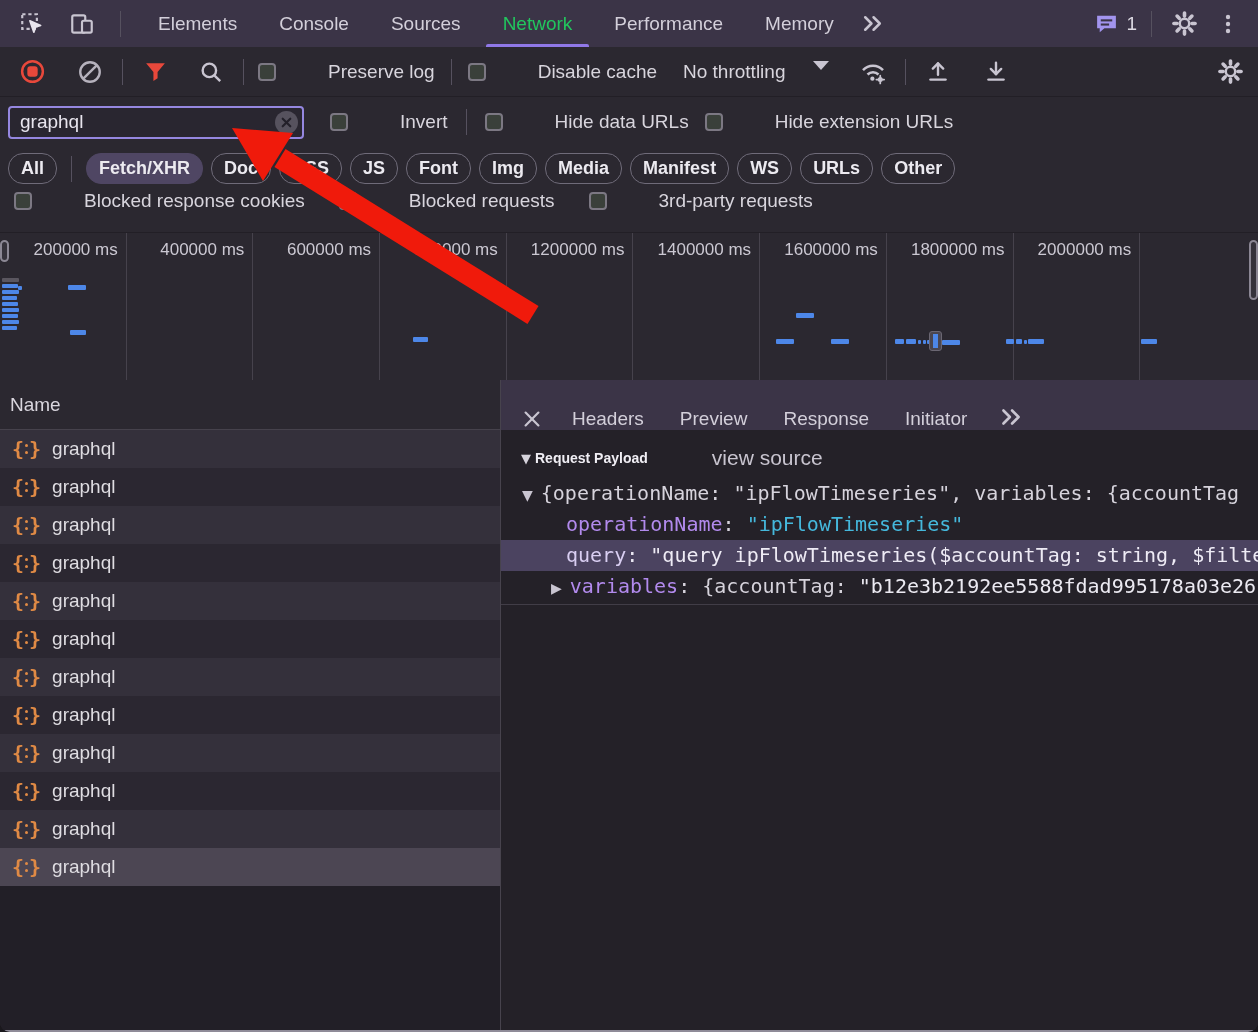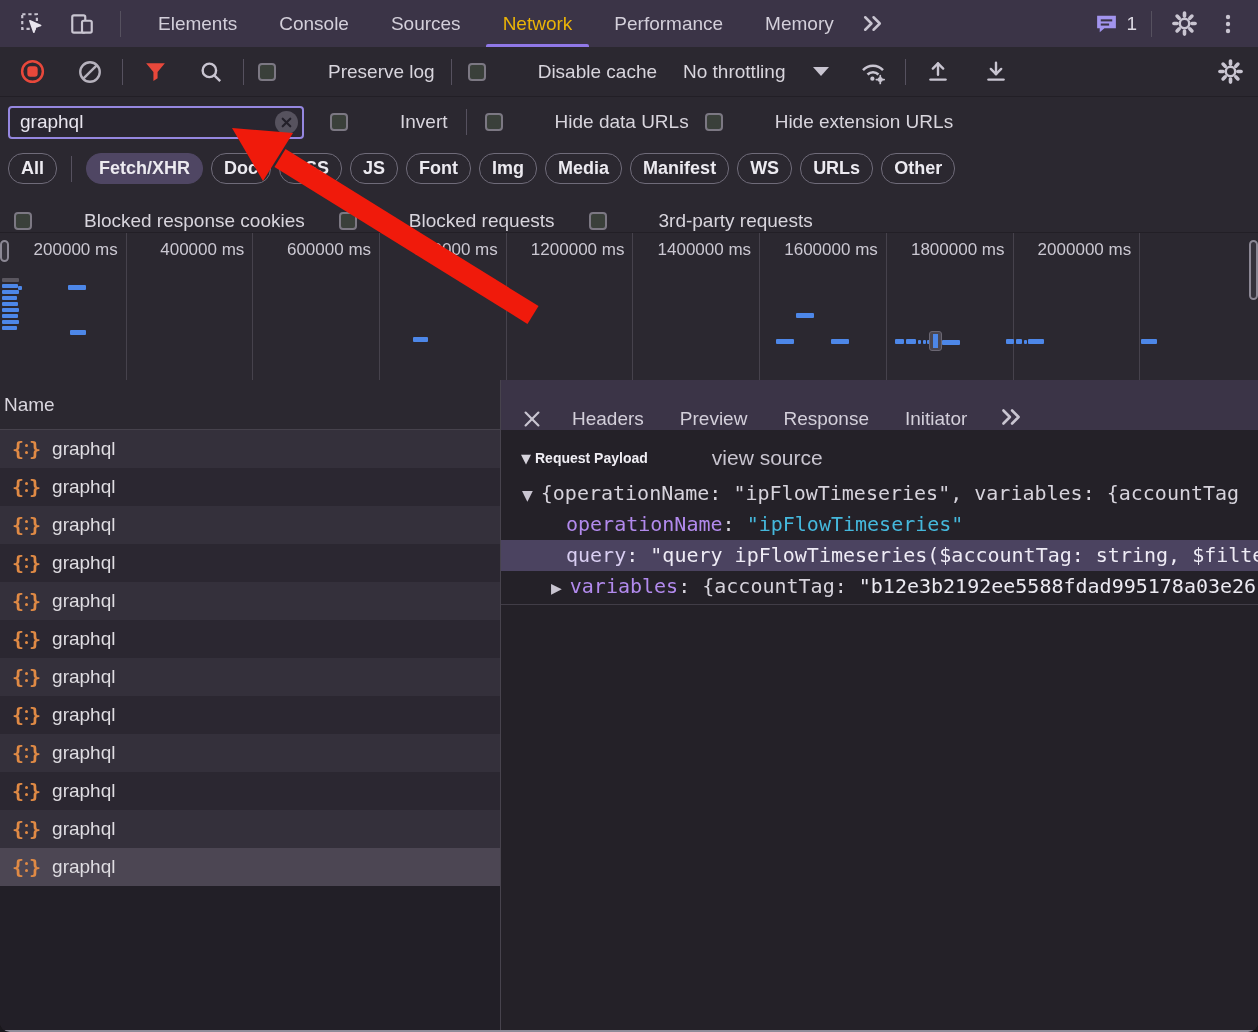--- a/index.html
+++ b/index.html
@@ -8,55 +8,55 @@
     background:#2b2830;font-family:"Liberation Sans",sans-serif;
     color:#dcd9e1;border-radius:0 0 10px 10px;
   }
   
   .topbar{position:absolute;left:0;top:0;width:1258px;height:47px;background:#3b3447;display:flex;align-items:stretch;}
   .topbar-icons{display:flex;align-items:center;padding-left:14px;gap:14px;}
   .icon-btn{width:36px;height:36px;display:flex;align-items:center;justify-content:center;border-radius:5px;flex:none;}
   .vdiv{width:1px;height:26px;background:#56515f;flex:none;margin:0 6px;align-self:center;}
   .devtools-tabs{display:flex;align-items:stretch;margin-left:10px;}
   .tab{display:flex;align-items:center;padding:0 21px;font-size:19px;color:#d3cfda;cursor:default;position:relative;}
-  .tab.active{color:#eab308;}
+  .tab.active{color:#22c55e;}
   .tab.active::after{content:"";position:absolute;left:4px;right:4px;bottom:0;height:3px;background:#9078e8;border-radius:2px 2px 0 0;}
   .topbar-right{margin-left:auto;display:flex;align-items:center;padding-right:12px;gap:8px;}
   .issues-badge{display:flex;align-items:center;gap:7px;font-size:19px;color:#dcd9e2;}
   
   .toolbar{position:absolute;left:0;top:47px;width:1258px;height:50px;background:#2b2830;border-bottom:1px solid #221f26;display:flex;align-items:center;padding-left:14px;box-sizing:border-box;}
   .tb-label{font-size:19px;color:#d8d5dd;margin-left:12px;}
   .cb{width:18px;height:18px;border:2px solid #7c7883;border-radius:4px;background:#3a403a;flex:none;box-sizing:border-box;}
   .group{display:flex;align-items:center;gap:40px;}
-  .throttle{display:flex;align-items:center;margin-left:26px;gap:28px;font-size:19px;color:#d8d5dd;}
+  .throttle{display:flex;align-items:flex-start;margin-left:26px;gap:28px;font-size:19px;color:#d8d5dd;}
   .caret-down{width:0;height:0;border-left:8px solid transparent;border-right:8px solid transparent;border-top:9px solid #c9c5d1;}
   .toolbar .right-gear{margin-left:auto;margin-right:10px;}
   
   .filter-row{position:absolute;left:0;top:97px;width:1258px;height:50px;background:#2b2830;display:flex;align-items:center;padding-left:8px;box-sizing:border-box;}
   .filter-input-wrap{position:relative;width:296px;height:33px;flex:none;}
   .filter-input{width:100%;height:100%;box-sizing:border-box;background:#292630;border:2px solid #9587e0;border-radius:4px;color:#e8e5ee;font-size:19px;padding:0 38px 0 10px;font-family:"Liberation Sans",sans-serif;outline:none;}
   .clear-btn{position:absolute;right:6px;top:5px;width:23px;height:23px;border-radius:50%;background:#56525e;display:flex;align-items:center;justify-content:center;}
   .clear-btn svg{display:block;}
   
   .pills-row{position:absolute;left:0;top:147px;width:1258px;height:43px;background:#2b2830;display:flex;align-items:center;padding-left:8px;box-sizing:border-box;gap:8px;}
   .pill{height:31px;display:flex;align-items:center;padding:0 12px;border:1.5px solid #6f6b79;border-radius:15px;font-size:18px;color:#eceaf0;font-weight:bold;box-sizing:border-box;}
   .pill.selected{background:#4f4663;border-color:#4f4663;}
   
-  .flags-row{position:absolute;left:0;top:190px;width:1258px;height:42px;background:#2b2830;display:flex;align-items:flex-end;padding-left:14px;box-sizing:border-box;gap:34px;}
+  .flags-row{position:absolute;left:0;top:190px;width:1258px;height:42px;background:#2b2830;display:flex;align-items:flex-start;padding-left:14px;box-sizing:border-box;gap:34px;}
   
   .timeline{position:absolute;left:0;top:232px;width:1258px;height:148px;background:#2b2830;border-top:1px solid #221f26;border-bottom:1px solid #4a4650;overflow:hidden;}
   .tl-cols{position:absolute;left:0;top:0;height:100%;display:flex;}
   .tl-col{width:126.7px;height:100%;border-right:1px solid #46424c;box-sizing:border-box;font-size:17px;color:#cbc8d2;text-align:right;padding:7px 8px 0 0;}
   .tl-bar{position:absolute;background:#4d87e8;border-radius:1px;}
   .tl-bar.gray{background:#5a565f;}
   .tl-marker{position:absolute;background:#4a4650;border:1px solid #6b6773;border-radius:3px;box-sizing:border-box;}
   .tl-marker .inner{position:absolute;left:3px;top:2px;width:5px;bottom:2px;background:#4d87e8;}
   .edge-handle{position:absolute;border:2px solid #8b8794;border-radius:5px;background:rgba(60,56,66,.6);box-sizing:border-box;}
   
-  .name-header{position:absolute;left:0;top:380px;width:500px;height:50px;background:#2b2830;border-bottom:1px solid #46424c;box-sizing:border-box;font-size:19px;color:#d9d6de;display:flex;align-items:center;padding-left:4px;}
+  .name-header{position:absolute;left:0;top:380px;width:500px;height:50px;background:#2b2830;border-bottom:1px solid #46424c;box-sizing:border-box;font-size:19px;color:#d9d6de;display:flex;align-items:center;padding-left:10px;}
   .details-tabs{position:absolute;left:500px;top:380px;width:758px;height:50px;background:#3b3447;display:flex;align-items:flex-end;padding-left:14px;box-sizing:border-box;}
   .dtab{display:flex;align-items:center;padding:0 18px;font-size:19px;color:#d3cfda;position:relative;}
   .dtab.active{color:#b3a2f4;}
   .dtab.active::after{content:"";position:absolute;left:6px;right:6px;bottom:0;height:3px;background:#9078e8;border-radius:2px 2px 0 0;}
   .dtab-icon{display:flex;align-items:center;justify-content:center;width:36px;margin-right:4px;}
   
   .req-list{position:absolute;left:0;top:430px;width:500px;height:602px;background:#221f27;}
   .req-row{height:38px;display:flex;align-items:center;padding-left:12px;gap:11px;font-size:19px;color:#dfdde2;box-sizing:border-box;}
   .req-row.odd{background:#34303b;}
   .req-row.even{background:#2b2731;}

